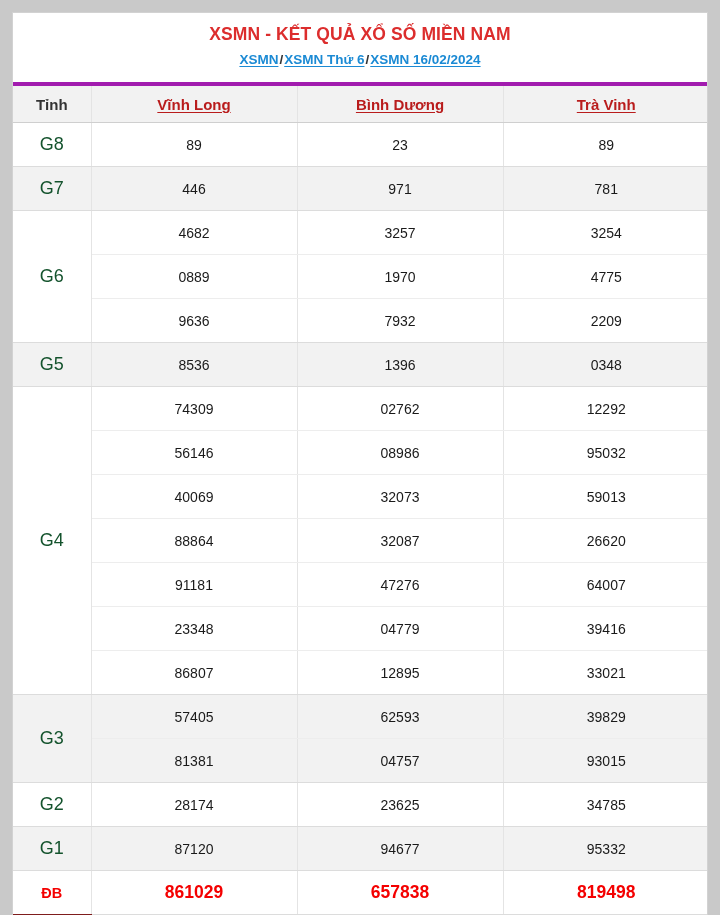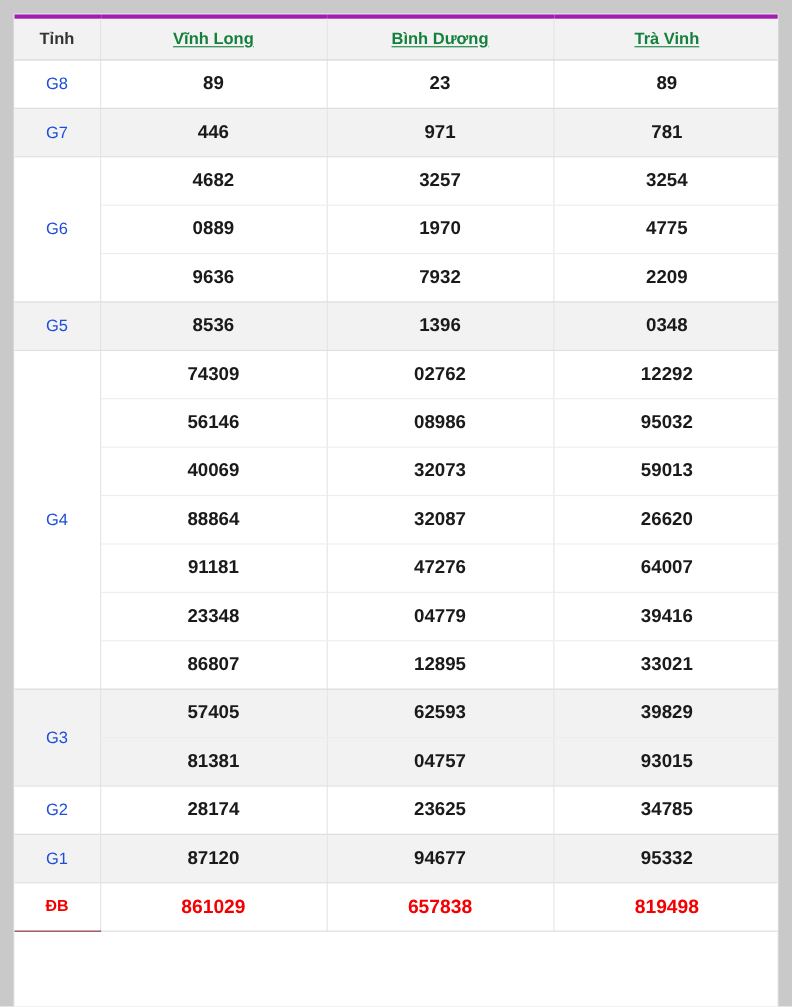--- a/index.html
+++ b/index.html
@@ -91,45 +91,45 @@
     height: 39px;
     border-top: 4px solid #a21caf;
     border-bottom: 1px solid #cfcfcf;
     font-size: 15px;
     font-weight: bold;
   }
   thead th.th-tinh {
     color: #333333;
   }
   thead th a {
-    color: #15803d;
+    color: #b91c1c;
     text-decoration: underline;
     text-underline-offset: 2px;
     font-size: 15px;
     font-weight: bold;
     margin-top: 35px;
   }
 
   tbody tr { background: #ffffff; }
   tbody tr.shaded { background: #f2f2f2; }
 
   td.prize-label {
-    color: #1d4ed8;
-    font-size: 15px;
+    color: #14532d;
+    font-size: 18px;
     font-weight: normal;
     border-bottom: 1px solid #dcdcdc;
   }
   td.prize-label.db-label {
     color: #f40000;
     font-weight: bold;
     font-size: 14.5px;
   }
   td.num {
-    font-size: 17px;
-    font-weight: bold;
+    font-size: 14px;
+    font-weight: normal;
     color: #1a1a1a;
     height: 44px;
     border-bottom: 1px solid #ededed;
   }
   
   tr.group-end td.num {
     border-bottom: 1px solid #dcdcdc;
   }
   tbody tr:last-child td { border-bottom: 1px solid #7f1d1d; }
 
@@ -137,20 +137,26 @@
     color: #f40000;
     font-size: 17.5px;
     font-weight: bold;
   }
 </style>
 </head>
 <body>
 
 <div class="page-frame">
 
+  <div class="result-header">
+    <div class="result-title">XSMN - KẾT QUẢ XỔ SỐ MIỀN NAM</div>
+    <div class="breadcrumb">
+      <a href="#">XSMN</a><span class="crumb-sep">/</span><a href="#">XSMN Thứ 6</a><span class="crumb-sep">/</span><a href="#">XSMN 16/02/2024</a>
+    </div>
+  </div>
 
   <table class="kqxs">
     <colgroup>
       <col class="c-label">
       <col class="c-prov">
       <col class="c-prov">
       <col class="c-prov">
     </colgroup>
     <thead>
       <tr>

